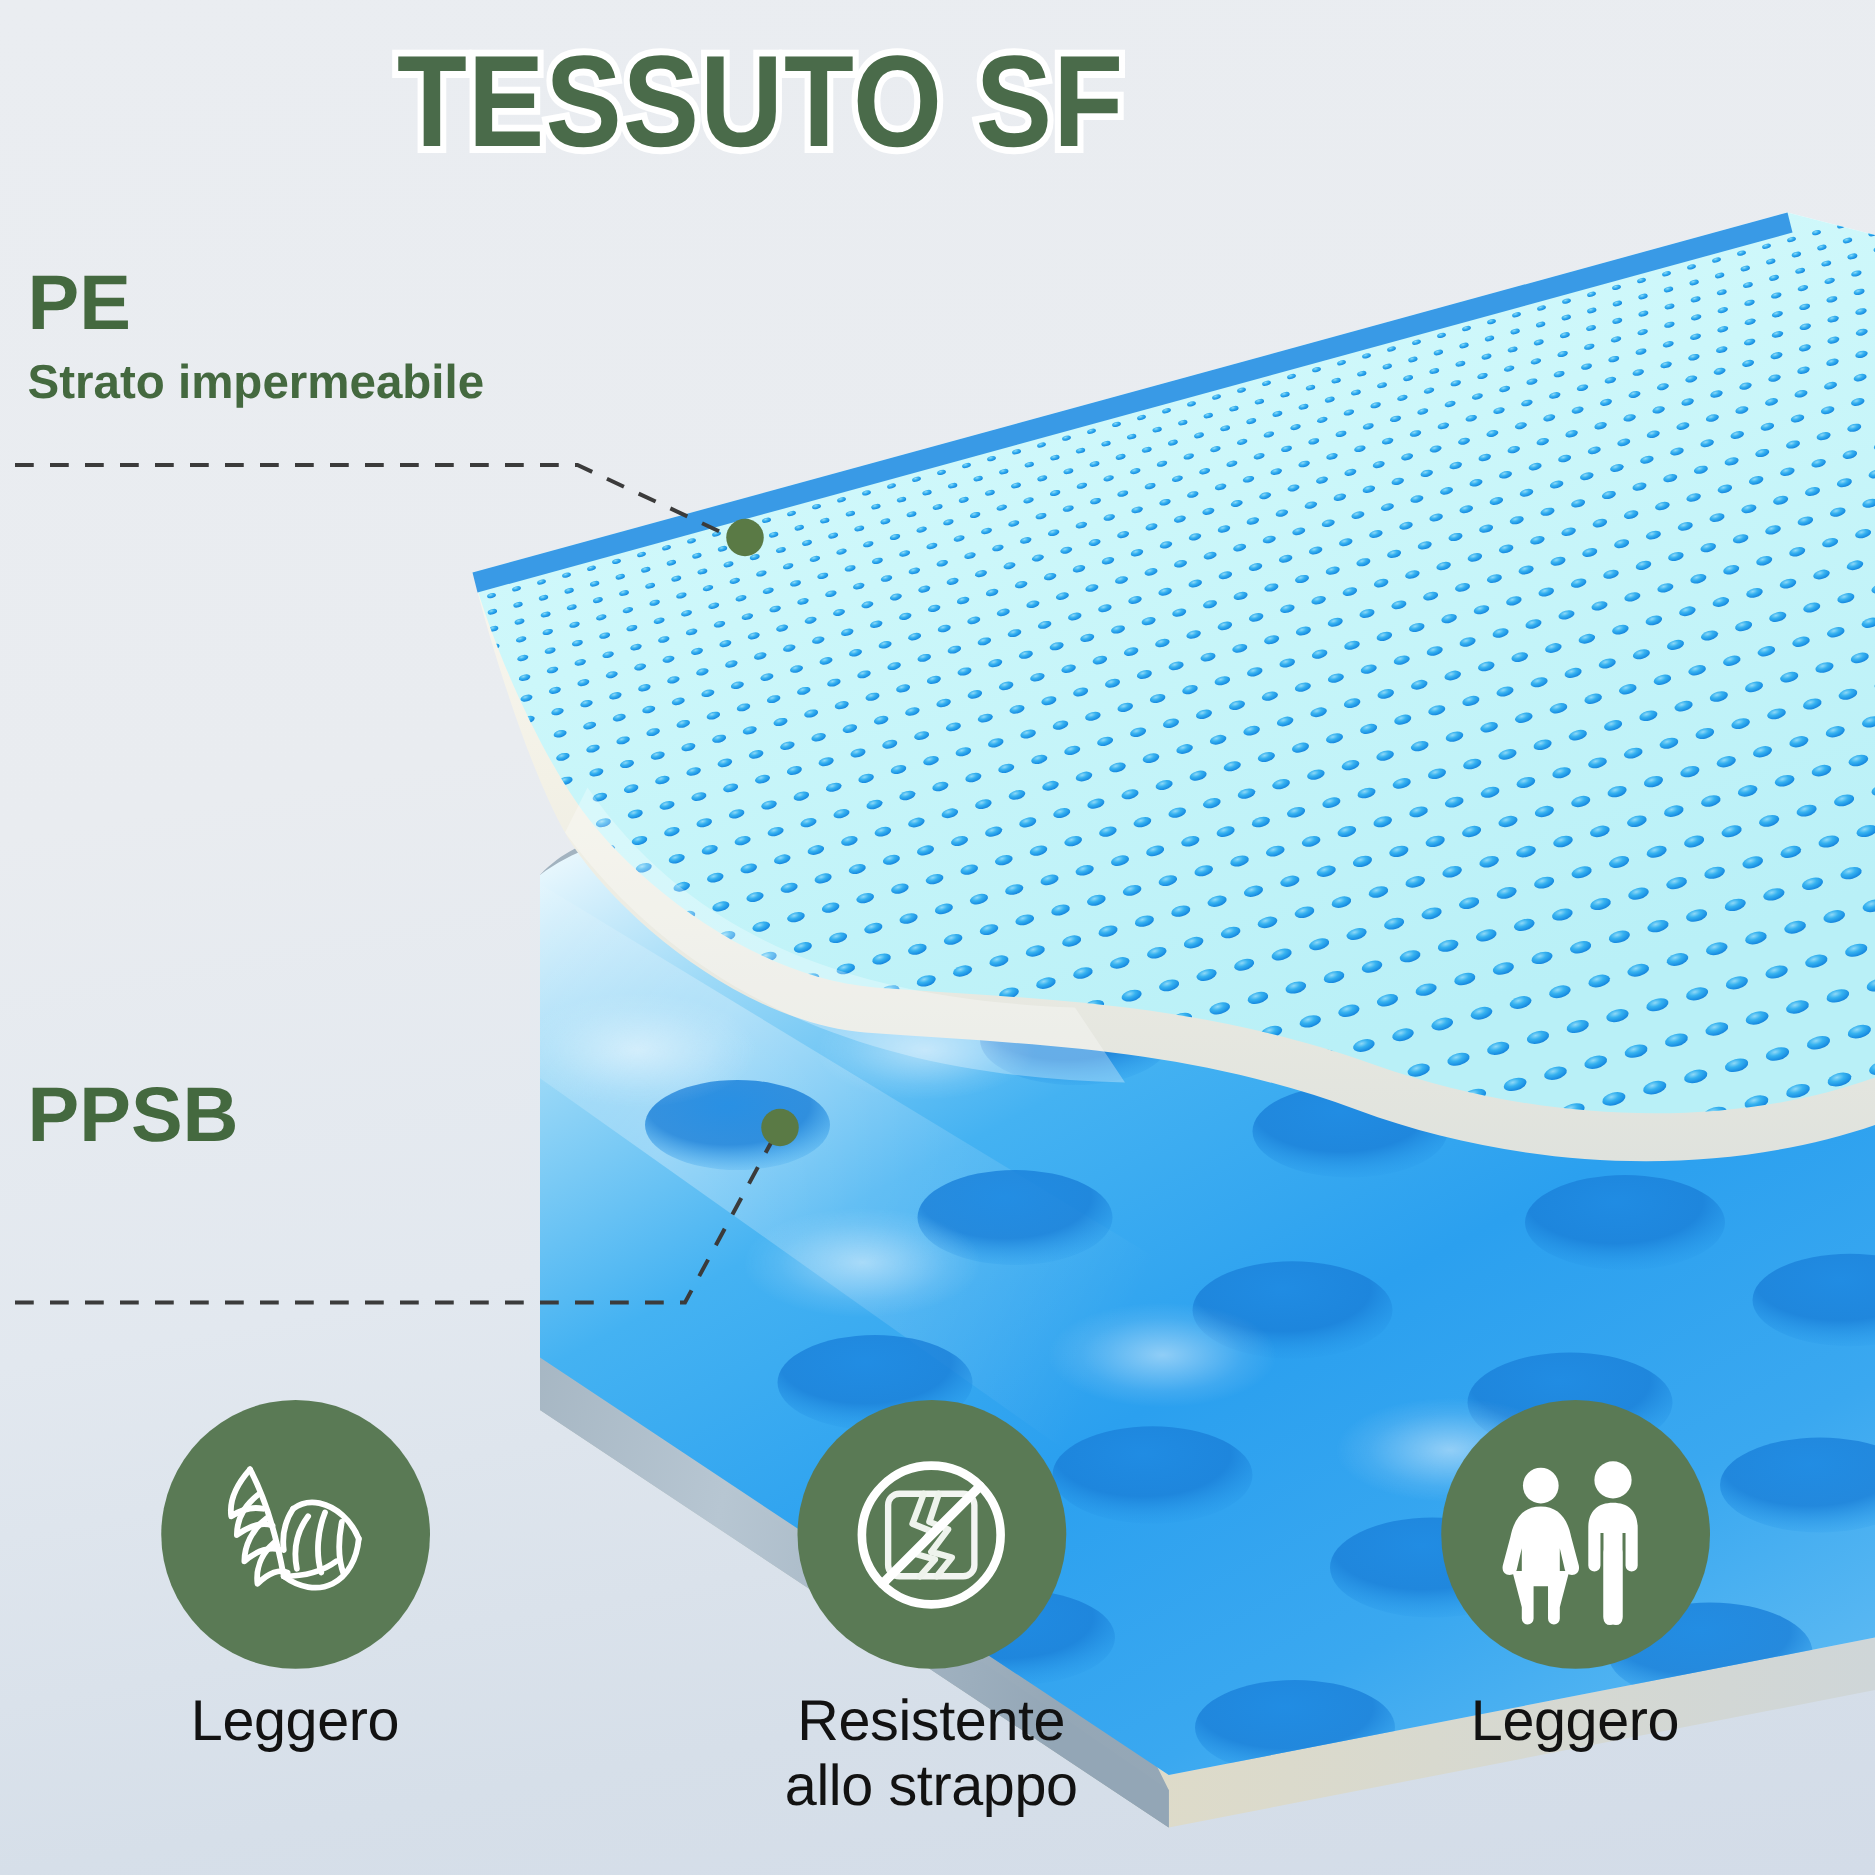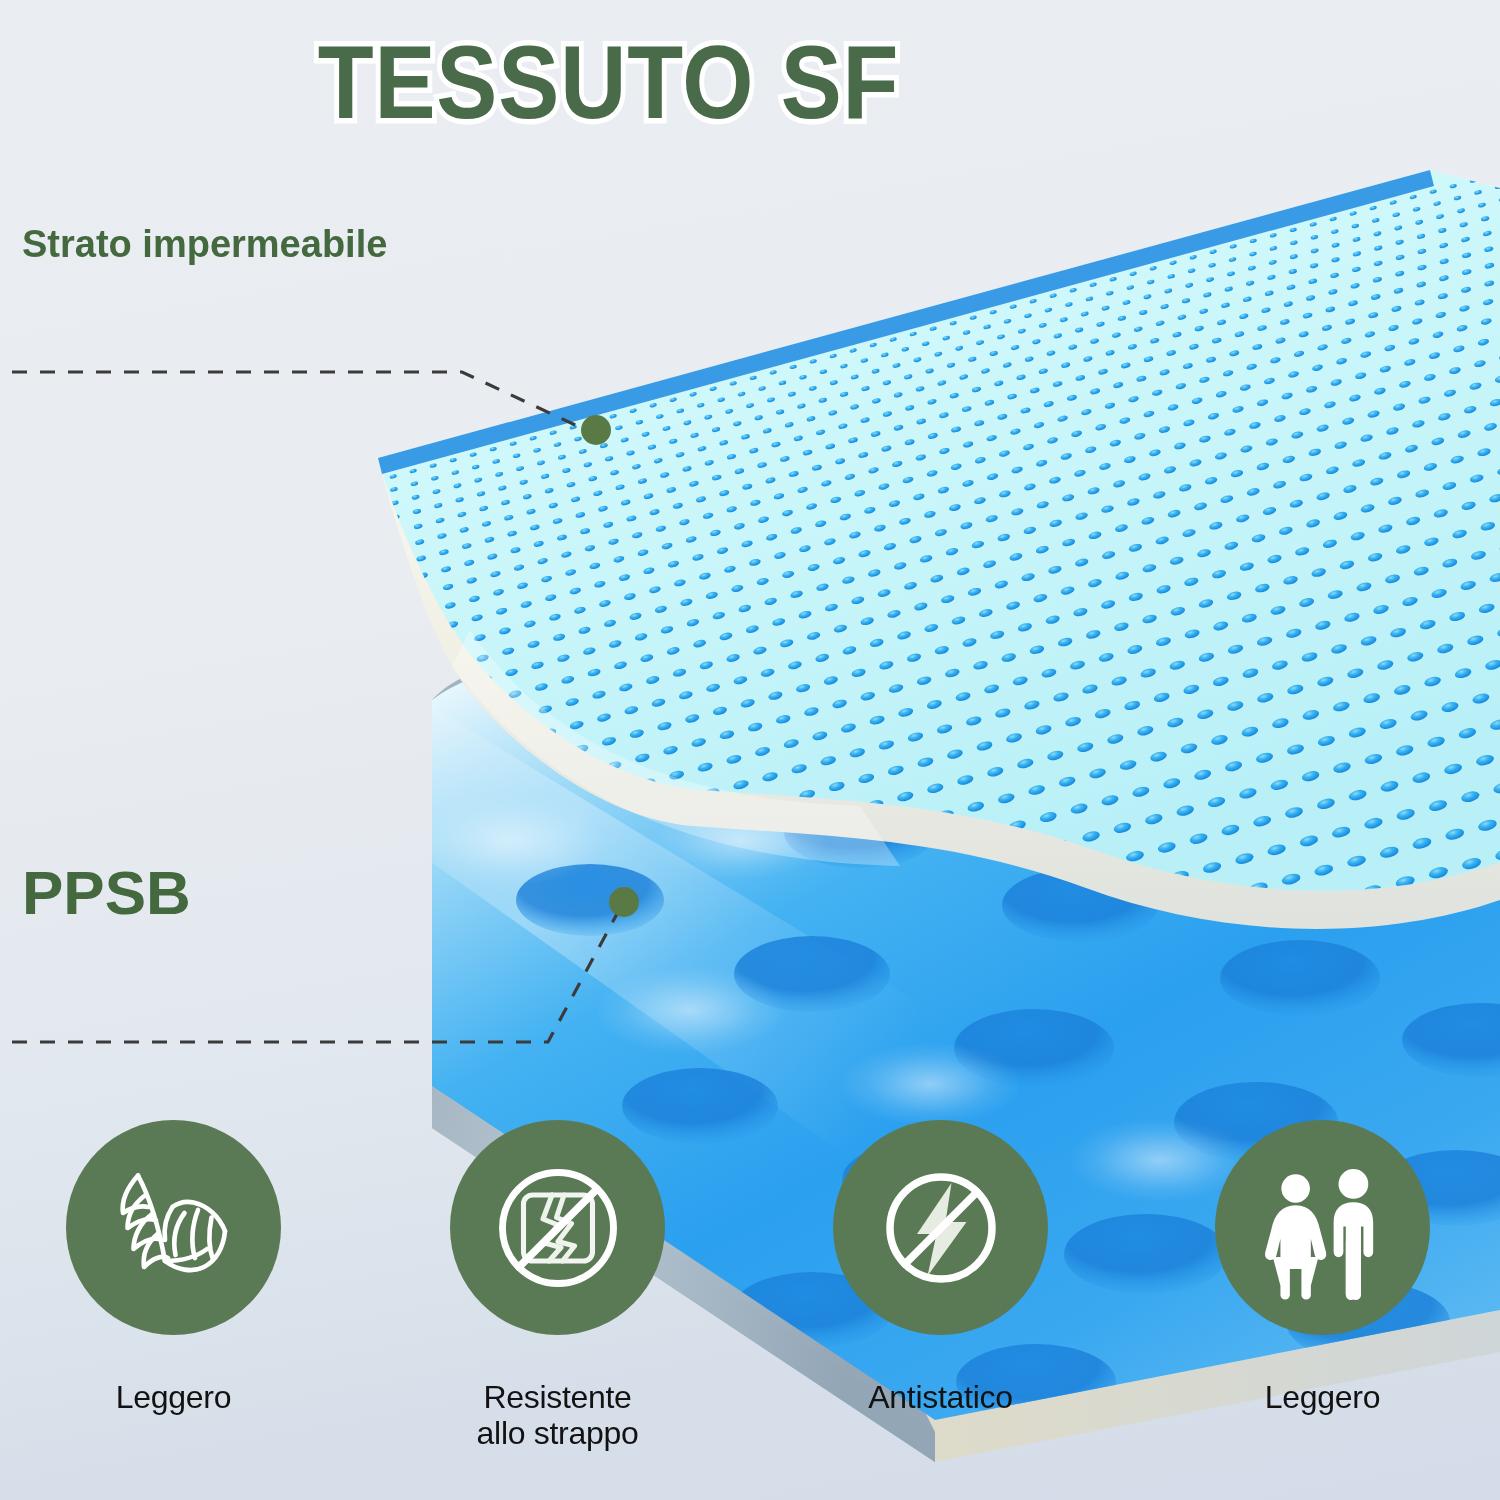--- a/index.html
+++ b/index.html
@@ -64,23 +64,23 @@
     display:flex; flex-direction:column; align-items:center;
   }
   .feature .circle{
     width:215px; height:215px; border-radius:50%;
     background:#5a7a55;
     display:flex; align-items:center; justify-content:center;
     margin-top:20px;
   }
   .feature .circle svg{ display:block; }
   .feature .flabel{
-    margin-top:45px;
+    margin-top:16px;
     font-family:"Liberation Sans","DejaVu Sans",sans-serif;
-    font-size:32px;
+    font-size:46px;
     color:#121212;
     text-align:center;
     line-height:1.12;
     white-space:pre-line;
     letter-spacing:-0.3px;
   }
   #feature-1 .circle{ margin-left:-28px; }
   #feature-1 .flabel{ margin-left:-28px; }
   #feature-2 .circle{ margin-left:-10px; }
   #feature-2 .flabel{ margin-left:-10px;text-align:center; }
@@ -1502,20 +1502,21 @@
   <circle cx="596" cy="430" r="15" fill="#5a7a45"></circle>
 
   <g stroke="#3b3b3b" stroke-width="3.2" fill="none" stroke-dasharray="15 13">
     <path d="M12,1042 L548,1042 L618,912"></path>
   </g>
   <circle cx="624" cy="902" r="15" fill="#5a7a45"></circle>
 </svg>
 </div>
 
 <div class="callout" id="callout-pe">
+  <div class="big">PE</div>
   <div class="sub">Strato impermeabile</div>
 </div>
 
 <div class="callout" id="callout-ppsb">
   <div class="big">PPSB</div>
 </div>
 
 <div class="features">
 
   <div class="feature" id="feature-1">
@@ -1550,32 +1551,20 @@
         <path d="M46,28 L40,44 L50,48 L41,60 L52,63 L44,72" stroke-width="3.4" stroke="#eef3ec"></path>
         <path d="M54,28 L49,43 L59,47 L50,59 L61,62 L53,72" stroke-width="3.4" stroke="#eef3ec"></path>
         <path d="M24,76 L76,24" stroke-width="5"></path>
       </svg>
       </span>
     </div>
     <div class="flabel">Resistente
 allo strappo</div>
   </div>
 
-  <div class="feature" id="feature-3">
-    <div class="circle">
-      <span>
-      <svg width="150" height="150" viewBox="0 0 100 100" fill="none" stroke-linecap="round" stroke-linejoin="round">
-        <path d="M57,20 L34,54 L47,54 L41,82 L67,46 L53,46 Z" fill="#eef2ea" stroke="none" opacity="0.95"></path>
-        <circle cx="50" cy="50" r="34" stroke="#ffffff" stroke-width="5" fill="none"></circle>
-        <path d="M26,74 L74,26" stroke="#ffffff" stroke-width="5"></path>
-      </svg>
-      </span>
-    </div>
-    <div class="flabel">Antistatico</div>
-  </div>
 
   <div class="feature" id="feature-4">
     <div class="circle">
       <span>
       <svg width="152" height="152" viewBox="0 0 100 100" fill="#ffffff" stroke="none">
 
         <circle cx="32" cy="24" r="9.4"></circle>
         <path d="M32,35 C23,35 18,41 16,51 L12,66 C11.4,69 13,71 15.6,71
                  C17.6,71 19,69.8 19.4,68 L22,57 L22,69
                  L17,69 L22,88 L22,94 a3.1,3.1 0 0 0 6.2,0 L28.2,77

